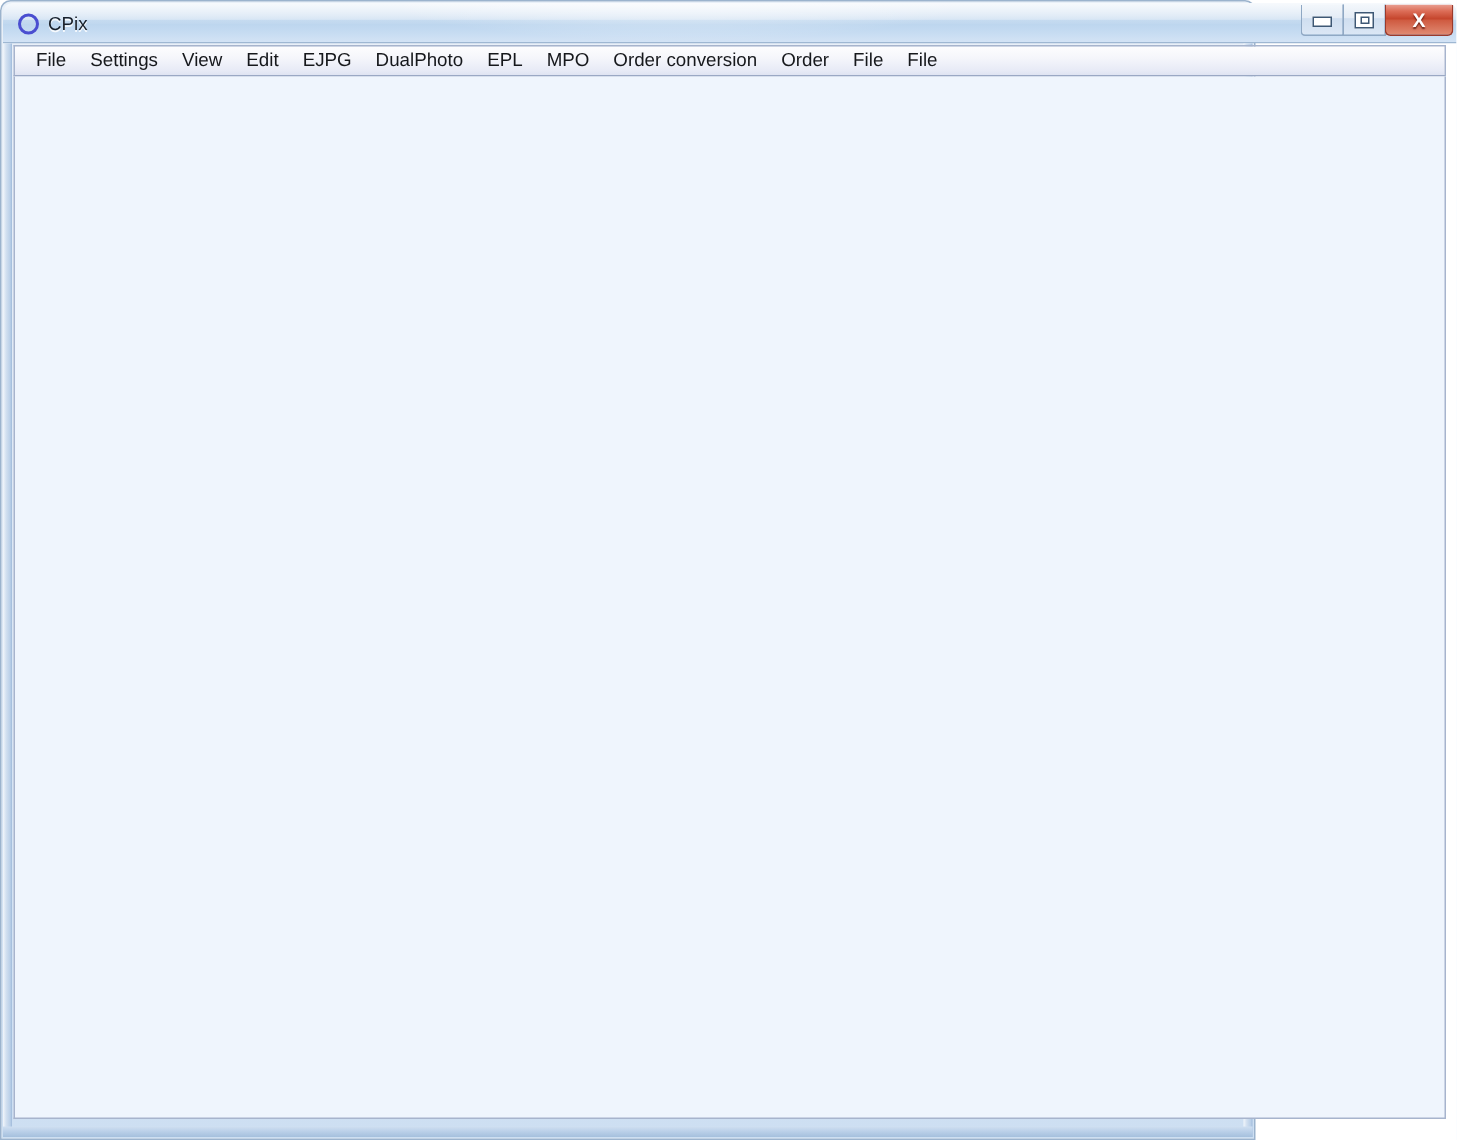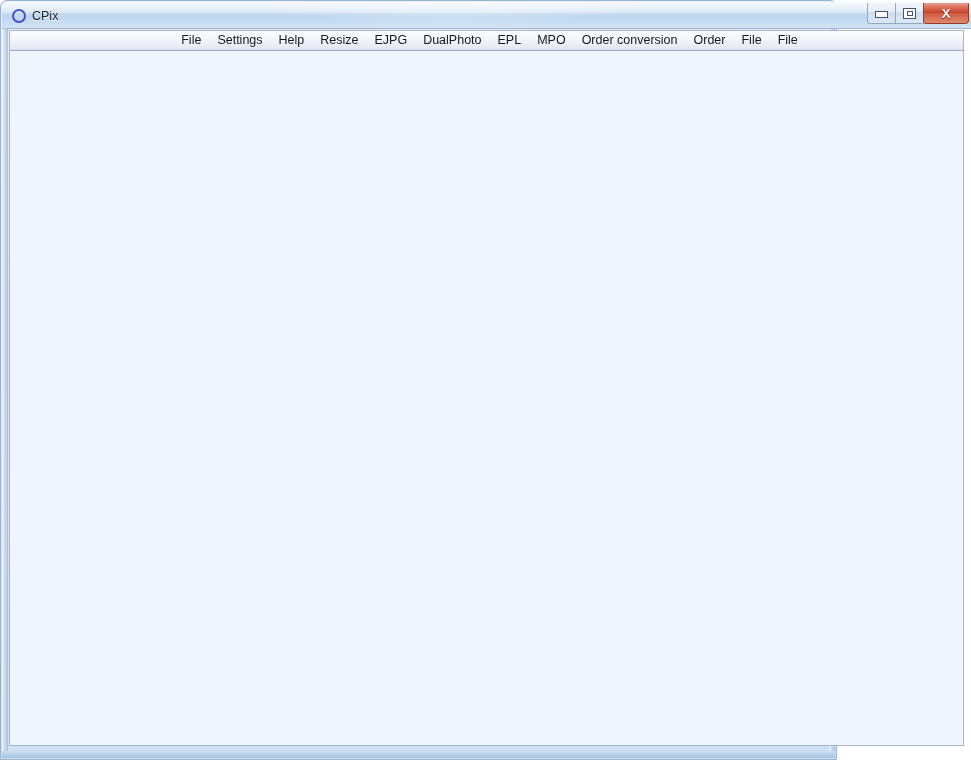--- a/index.html
+++ b/index.html
@@ -172,21 +172,20 @@
     width: 955px;
     height: 21px;
     box-sizing: border-box;
     background: linear-gradient(to bottom, #fdfdfe 0%, #f5f6fb 40%, #e7eaf6 85%, #dfe4f2 100%);
     border: 1px solid #a7b4cd;
     border-bottom-color: #9aa8c4;
     display: flex;
     align-items: center;
     padding-left: 6px;
     overflow: hidden;
-    justify-content: center;
   }
   .menu-item {
     font-size: 12.5px;
     color: #16181c;
     line-height: 19px;
     padding: 0 8px;
     white-space: nowrap;
     cursor: default;
     height: 19px;
     display: flex;
@@ -234,22 +233,22 @@
     </div>
   </div>
 
   <div class="frame-left"></div>
   <div class="frame-right"></div>
   <div class="frame-bottom"></div>
 
   <div class="menubar">
     <div class="menu-item">File</div>
     <div class="menu-item">Settings</div>
-    <div class="menu-item">Help</div>
-    <div class="menu-item">Resize</div>
+    <div class="menu-item">View</div>
+    <div class="menu-item">Edit</div>
     <div class="menu-item">EJPG</div>
     <div class="menu-item">DualPhoto</div>
     <div class="menu-item">EPL</div>
     <div class="menu-item">MPO</div>
     <div class="menu-item">Order conversion</div>
     <div class="menu-item">Order</div>
     <div class="menu-item">File</div>
     <div class="menu-item">File</div>
   </div>
 

